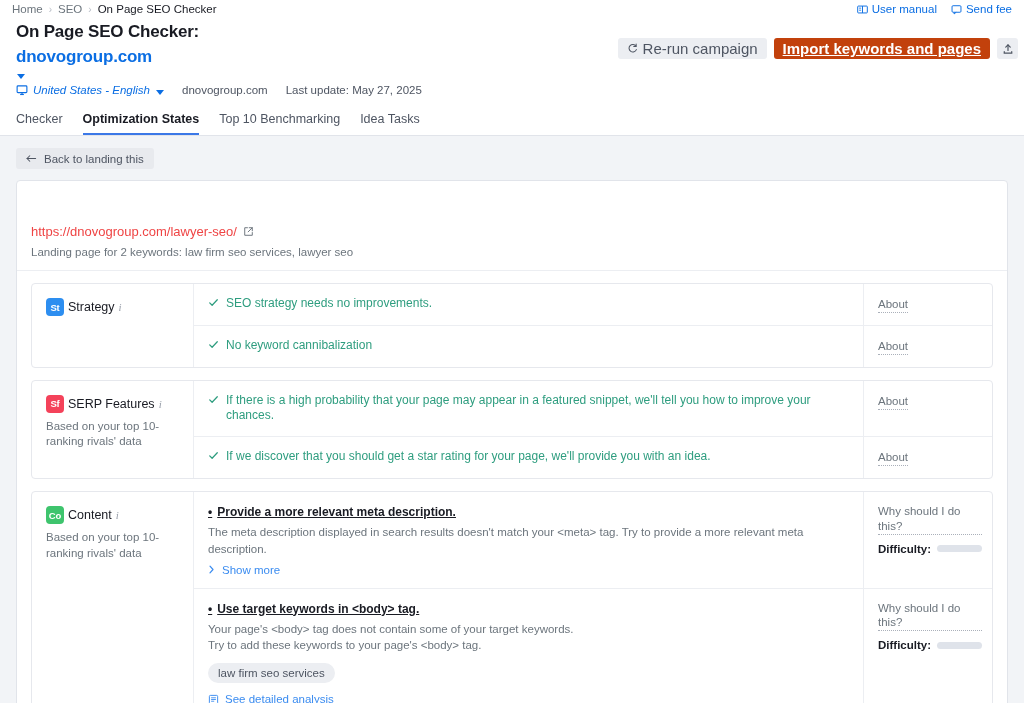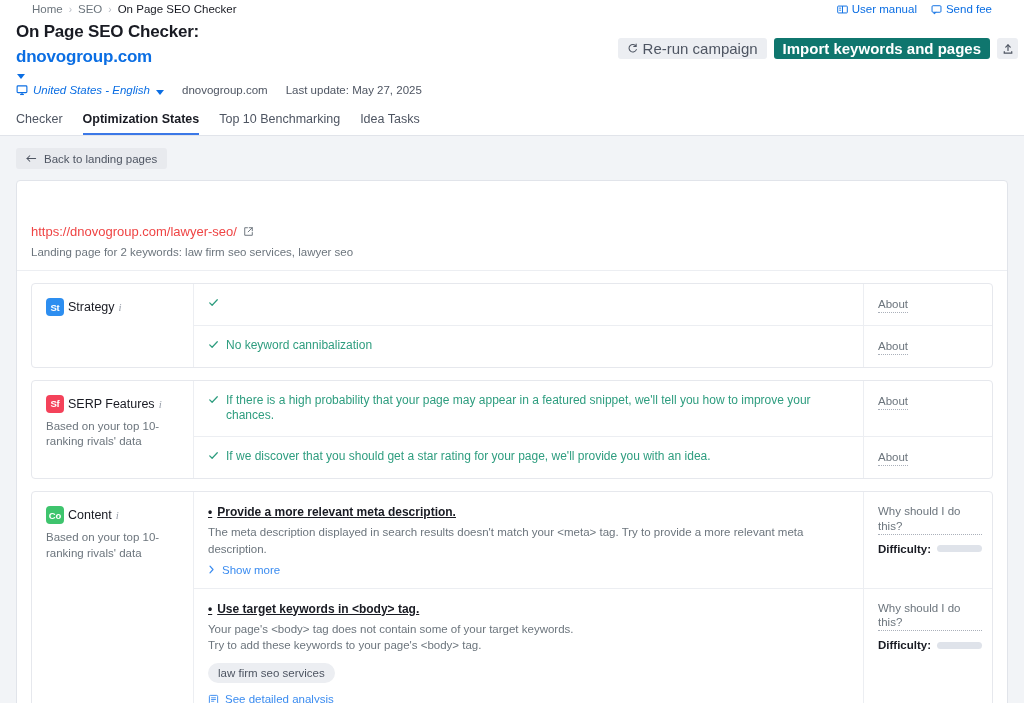--- a/index.html
+++ b/index.html
@@ -10,21 +10,21 @@
     font-size: 13px;
     color: #191b23;
     overflow: hidden;
   }
 
   
   .topbar {
     height: 18px;
     background: #fff;
     display: flex; align-items: center;
-    padding: 0 32px;
+    padding: 0 12px;
     position: relative;
   }
   .crumbs { display: flex; align-items: center; gap: 6px; font-size: 11.5px; color: #6c757d; }
   .crumb-sep { color: #b9bec7; font-size: 10px; }
   .crumb-current { color: #191b23; }
   .top-right { margin-left: auto; display: flex; align-items: center; gap: 14px; font-size: 11.5px; color: #0b6ee3; }
   .top-right .tr-item { display: flex; align-items: center; gap: 4px; white-space: nowrap; }
   .tr-icon { width: 11px; height: 11px; display: inline-block; flex: none; }
 
   
@@ -41,21 +41,21 @@
   .mon-icon { width: 12px; height: 12px; }
   .h-dom-plain { color: #4e5562; }
 
   .header-actions { position: absolute; right: 6px; top: 20px; display: flex; align-items: center; gap: 7px; }
   .btn {
     height: 21px; border-radius: 3px; font-size: 15px;
     display: flex; align-items: center; gap: 5px;
     padding: 0 9px; cursor: pointer; border: none; white-space: nowrap;
   }
   .btn-grey { background: #eceef2; color: #4e5562; }
-  .btn-green { background: #0f766e; color: #fff; font-weight: bold; }
+  .btn-green { background: #c2410c; color: #fff; font-weight: bold; text-decoration: underline; }
   .btn-icon-only { background: #eceef2; width: 21px; padding: 0; justify-content: center; }
   .refresh-ic { width: 11px; height: 11px; }
 
   
   .tabs {
     background: #fff;
     display: flex; align-items: flex-end; gap: 20px;
     padding: 0 16px;
     height: 30px;
     border-bottom: 1px solid #e1e4ea;
@@ -235,21 +235,21 @@
   <div class="tab">Top 10 Benchmarking</div>
   <div class="tab">Idea Tasks</div>
 </div>
 
 <div class="content">
   <div class="back-btn">
     <svg class="arrow-l" viewBox="0 0 16 12">
       <path d="M1.5 6 L14 6" stroke="#4e5562" stroke-width="1.5" stroke-linecap="round"></path>
       <path d="M5.5 2 L1.5 6 L5.5 10" fill="none" stroke="#4e5562" stroke-width="1.5" stroke-linecap="round" stroke-linejoin="round"></path>
     </svg>
-    <span>Back to landing pages</span>
+    <span>Back to landing this</span>
   </div>
 
   <div class="lp-card">
     <div class="lp-head">
       <div class="lp-url">
         <span>https://dnovogroup.com/lawyer-seo/</span>
         <svg class="ext-ic" viewBox="0 0 16 16">
           <path d="M6.5 2.5 L2.5 2.5 L2.5 13.5 L13.5 13.5 L13.5 9.5" fill="none" stroke="#6c757d" stroke-width="1.4" stroke-linecap="round" stroke-linejoin="round"></path>
           <path d="M9 2.5 L13.5 2.5 L13.5 7" fill="none" stroke="#6c757d" stroke-width="1.4" stroke-linecap="round" stroke-linejoin="round"></path>
           <path d="M13.5 2.5 L7.5 8.5" stroke="#6c757d" stroke-width="1.4" stroke-linecap="round"></path>
@@ -267,20 +267,21 @@
               <span class="info-ic">i</span>
             </div>
           </div>
           <div class="cat-rows">
             <div class="row">
               <div class="row-main">
                 <div class="ok-line">
                   <svg class="check" viewBox="0 0 16 16">
                     <path d="M2.5 8.5 L6 12 L13.5 4" fill="none" stroke="#2e9d7f" stroke-width="1.8" stroke-linecap="round" stroke-linejoin="round"></path>
                   </svg>
+                  <span>SEO strategy needs no improvements.</span>
                 </div>
               </div>
               <div class="row-side"><span class="about-link">About</span></div>
             </div>
             <div class="row">
               <div class="row-main">
                 <div class="ok-line">
                   <svg class="check" viewBox="0 0 16 16">
                     <path d="M2.5 8.5 L6 12 L13.5 4" fill="none" stroke="#2e9d7f" stroke-width="1.8" stroke-linecap="round" stroke-linejoin="round"></path>
                   </svg>

